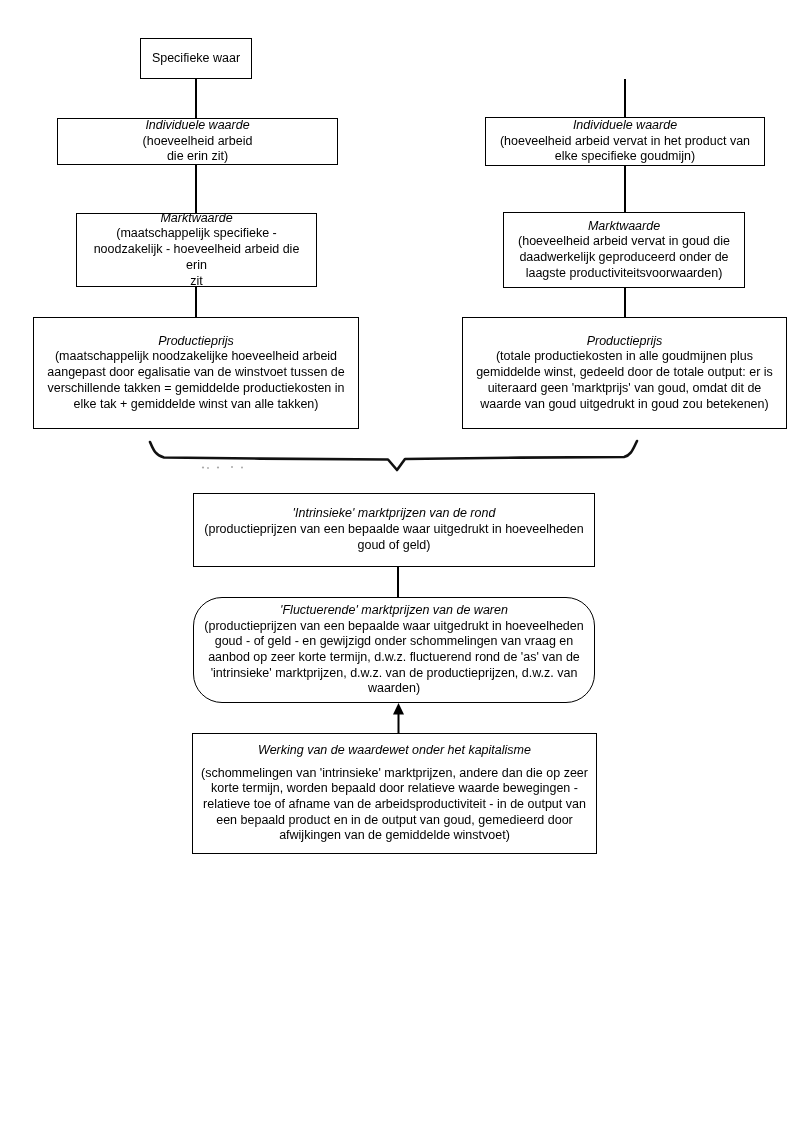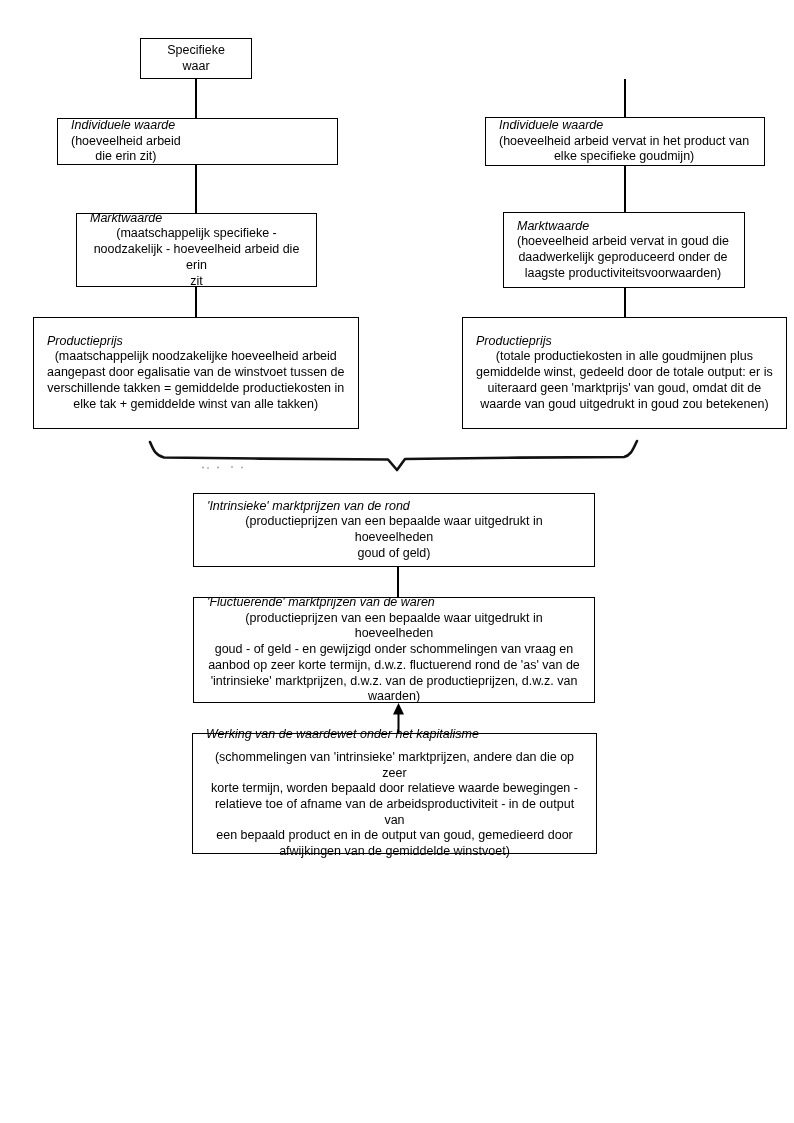--- a/index.html
+++ b/index.html
@@ -8,22 +8,22 @@
     width:794px;height:1123px;
     background:#ffffff;
     font-family:"Liberation Sans","DejaVu Sans",sans-serif;
     font-size:12.5px;line-height:15.7px;color:#000;
     overflow:hidden;
   }
   .box{
     position:absolute;box-sizing:border-box;
     border:1.8px solid #000;background:#fff;
     display:flex;flex-direction:column;
-    align-items:flex-start;justify-content:center;
-    text-align:center;padding:1px 13px;
+    align-items:center;justify-content:center;
+    text-align:center;padding:1px 6px;
   }
   .box .title{font-style:italic;}
   .box .body{white-space:pre-line;}
   .vline{position:absolute;width:2px;background:#000;}
   .shape{position:absolute;}
 </style>
 </head>
 <body>
 
 <div class="page">
@@ -92,21 +92,21 @@
   </div>
 
   <div class="box" style="left:193px;top:493px;width:402px;height:74px;">
     <span class="title">'Intrinsieke' marktprijzen van de rond</span>
     <span class="body">(productieprijzen van een bepaalde waar uitgedrukt in hoeveelheden
 goud of geld)</span>
   </div>
 
   <div class="vline" style="left:397px;top:567px;height:30px;"></div>
 
-  <div class="box" style="left:193px;top:597px;width:402px;height:106px;">
+  <div class="box" style="left:193px;top:597px;width:402px;height:106px;border-radius:29px;">
     <span class="title">'Fluctuerende' marktprijzen van de waren</span>
     <span class="body">(productieprijzen van een bepaalde waar uitgedrukt in hoeveelheden
 goud - of geld - en gewijzigd onder schommelingen van vraag en
 aanbod op zeer korte termijn, d.w.z. fluctuerend rond de 'as' van de
 'intrinsieke' marktprijzen, d.w.z. van de productieprijzen, d.w.z. van
 waarden)</span>
   </div>
 
   <div class="shape" style="left:390px;top:702px;width:18px;height:32px;">
     <svg width="18" height="32" viewBox="0 0 18 32" xmlns="http://www.w3.org/2000/svg">

